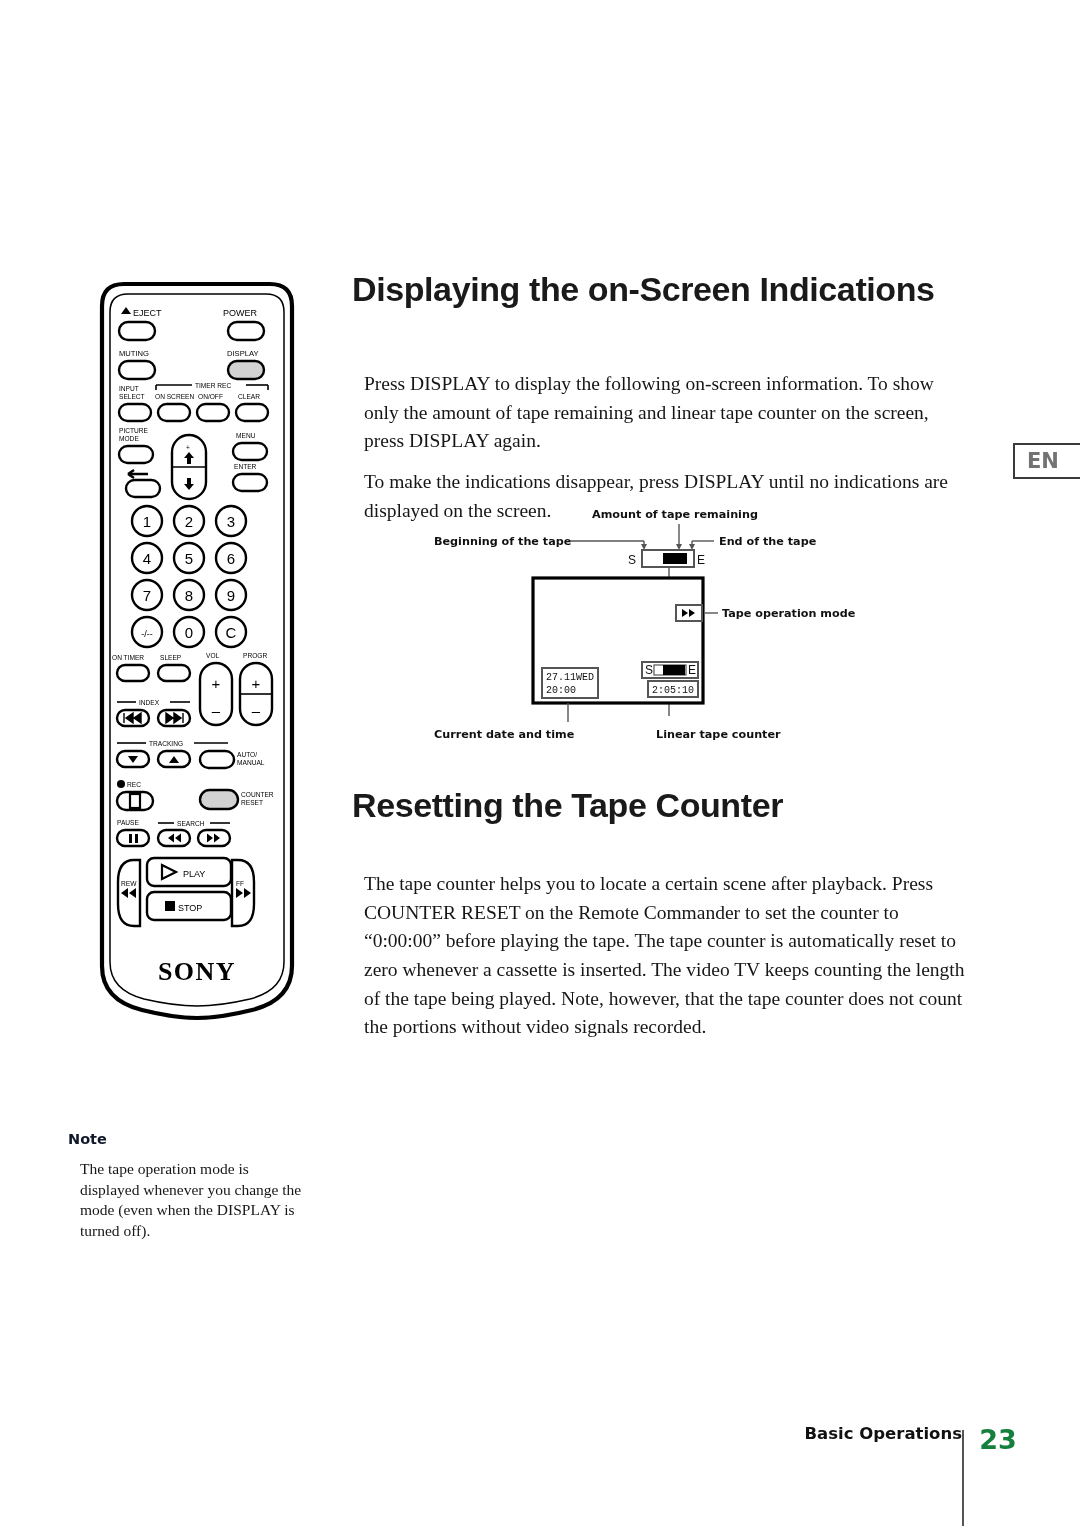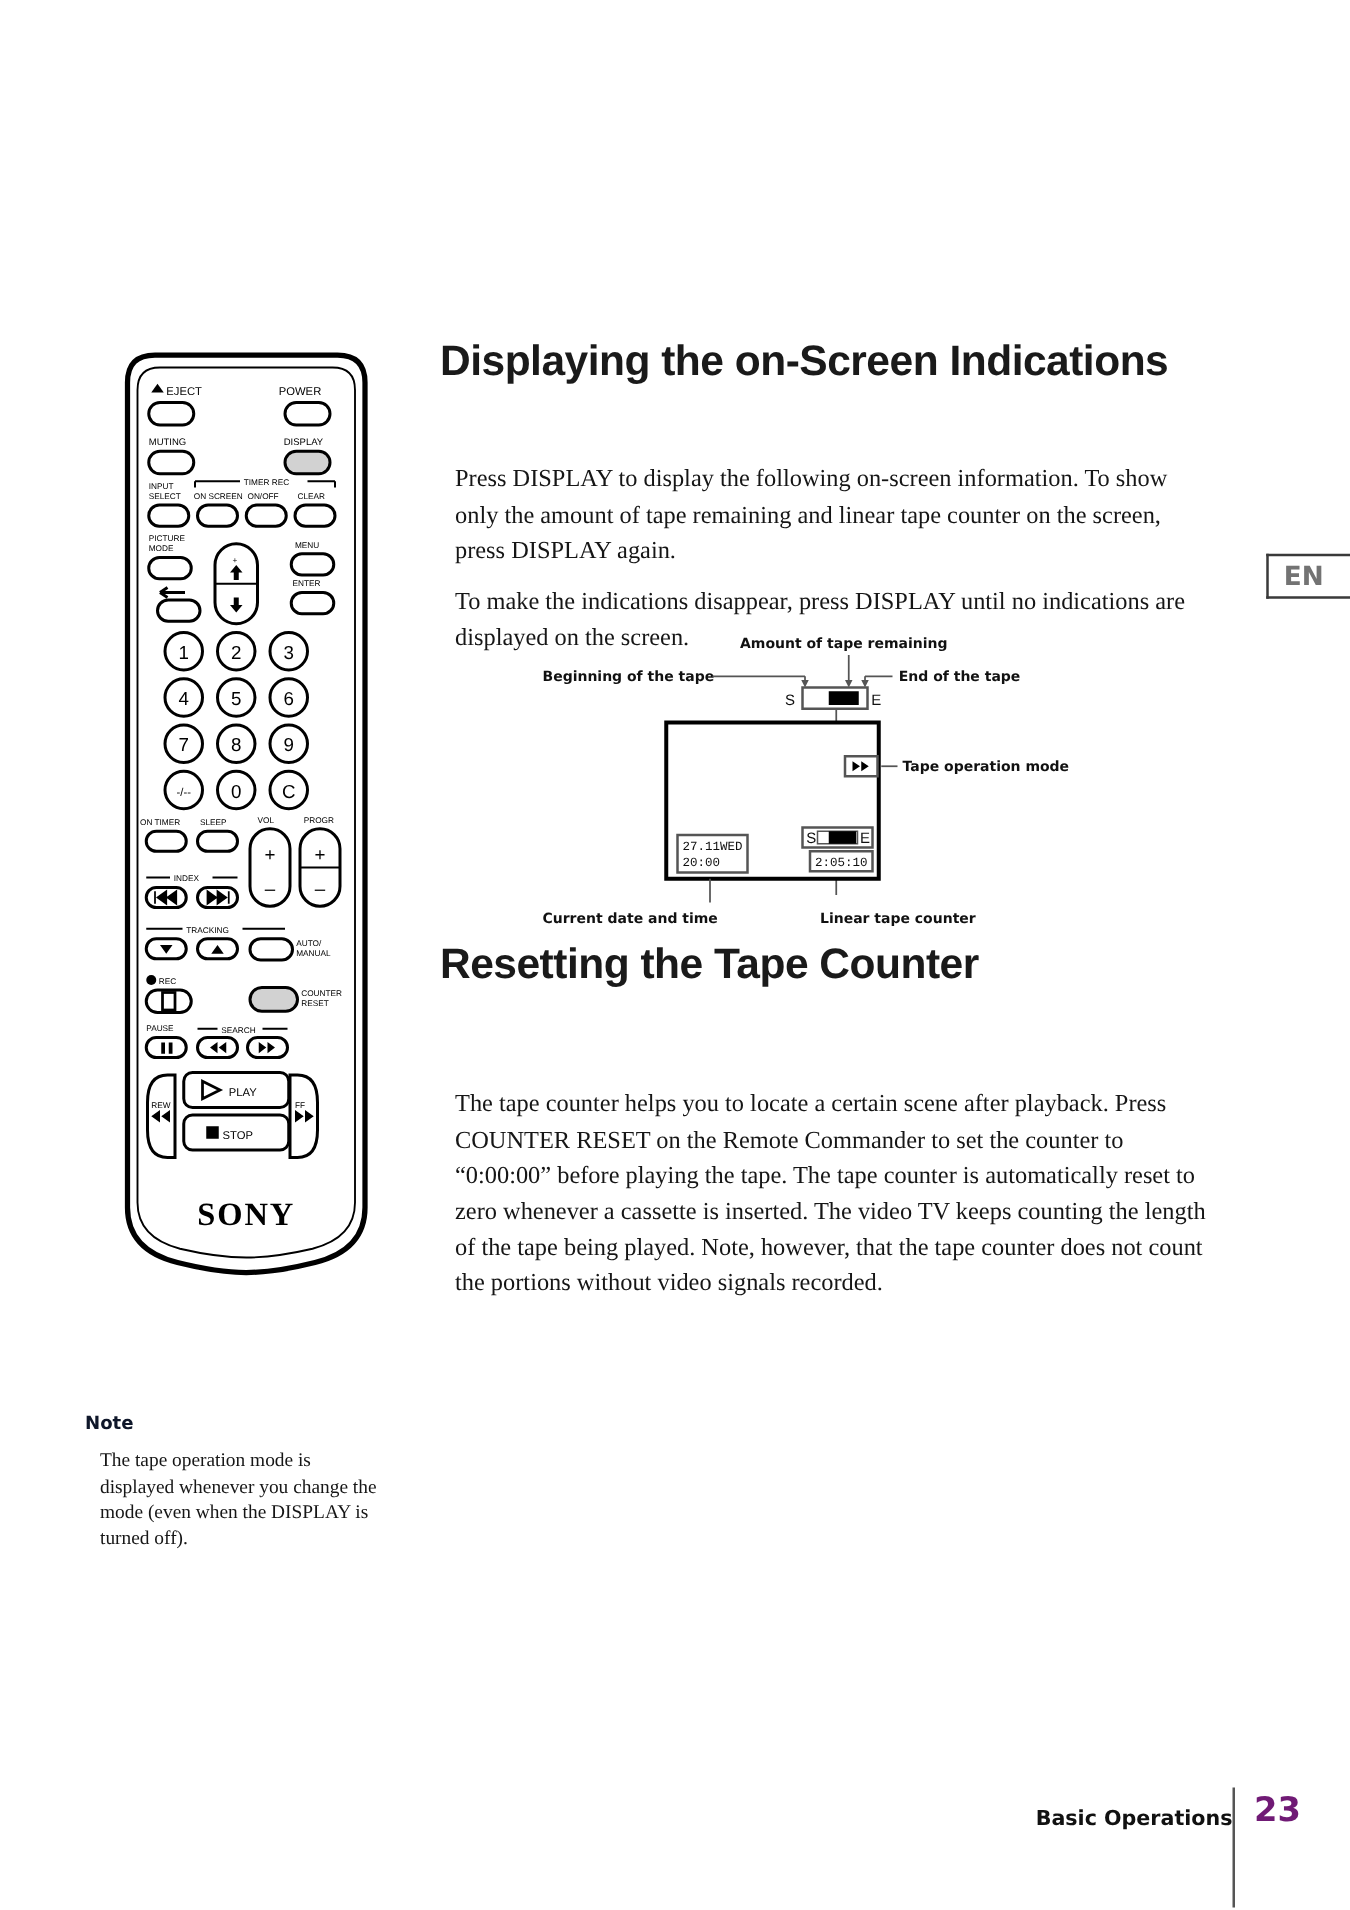--- a/index.html
+++ b/index.html
@@ -66,21 +66,21 @@
     font-family: "Liberation Serif", serif;
     font-size: 15.5px;
     line-height: 1.33;
     margin: 12px;
     color: #161616;
   }
 
   
   #heading-1 { position: absolute; left: 352px; top: 270px; width: 640px; }
   #intro-text { position: absolute; left: 352px; top: 358px; width: 625px; }
-  #heading-2 { position: absolute; left: 352px; top: 752px; width: 640px; }
+  #heading-2 { position: absolute; left: 352px; top: 786px; width: 640px; }
   #reset-text { position: absolute; left: 352px; top: 858px; width: 630px; }
 
   
   #en-tab {
     position: absolute;
     left: 1013px;
     top: 443px;
     width: 74px;
     height: 36px;
     border: 2px solid #3a3a3a;
@@ -103,26 +103,26 @@
     position: absolute;
     left: 420px;
     top: 498px;
     width: 500px;
     height: 250px;
   }
 
   
   #footer {
     position: absolute;
-    left: 724px;
+    left: 700px;
     top: 1424px;
     width: 320px;
     height: 40px;
     display: flex;
-    align-items: flex-end;
+    align-items: flex-start;
     justify-content: flex-end;
   }
   #footer .chapter {
     font-family: "DejaVu Sans", sans-serif;
     font-weight: bold;
     font-size: 16.5px;
     color: #111;
     padding-right: 14px;
   }
   #footer .rule {
@@ -130,21 +130,21 @@
     background: #555;
     height: 96px;
     position: absolute;
     right: 56px;
     top: 6px;
   }
   #footer .pageno {
     font-family: "DejaVu Sans", sans-serif;
     font-weight: bold;
     font-size: 27px;
-    color: #701a75;
+    color: #15803d;
     width: 44px;
     text-align: center;
   }
 </style>
 </head>
 <body>
 
 <div class="page">
 
   <div id="remote-figure">

